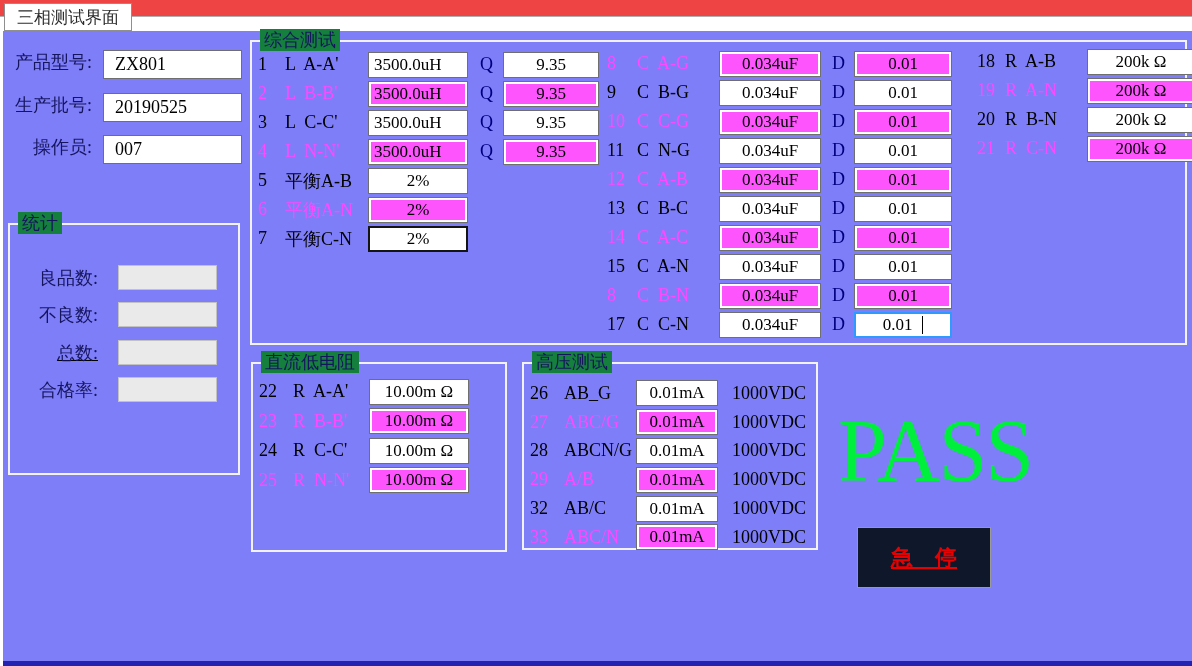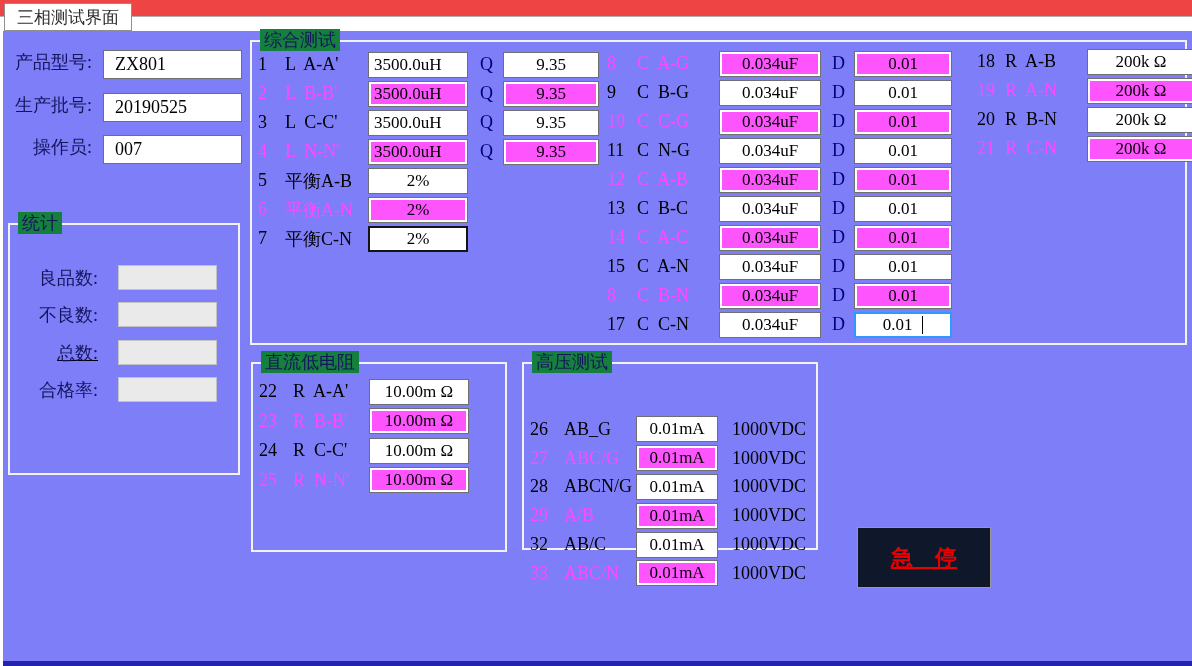--- a/index.html
+++ b/index.html
@@ -30,21 +30,21 @@
   #dc   {left:251px;top:331px;width:256px;height:190px;}
   #hv   {left:522px;top:331px;width:296px;height:188px;}
   
   .srow{position:absolute;left:8px;display:flex;align-items:center;height:25px;}
   .slabel{width:80px;text-align:right;font-size:18px;color:#15155e;}
   .sbox{margin-left:20px;width:99px;height:25px;background:#eaeaea;border:1px solid #c2c2c2;
         box-sizing:border-box;}
   
   .rows{position:absolute;}
   #c1{left:6px;top:8px;} #c2{left:355px;top:7px;} #c3{left:725px;top:5px;}
-  #dcrows{left:6px;top:13px;} #hvrows{left:6px;top:15px;margin-top:36px;}
+  #dcrows{left:6px;top:13px;} #hvrows{left:6px;top:15px;}
   .crow{display:flex;align-items:center;height:29px;}
   #dcrows .crow{height:29.5px;} #hvrows .crow{height:28.8px;}
   .num,.rlabel{font-size:18px;color:#000;white-space:pre;}
   .num.hl,.rlabel.hl{color:#ff49ff;}
   .qd{font-size:18px;color:#00007e;}
   .vbox{box-sizing:border-box;height:26px;background:#fff;border:1px solid #6f6f6f;
         display:flex;align-items:center;justify-content:center;font-size:17px;color:#000;
         white-space:pre;}
   .vbox.left{justify-content:flex-start;padding-left:5px;}
   .vbox.hl{background:#fd54fd;box-shadow:inset 0 0 0 2px #fff;}
@@ -316,16 +316,17 @@
         </div>
         <div class="crow">
           <div class="num hl">33</div>
           <div class="rlabel hl">ABC/N</div>
           <div class="vbox vb-main hl">0.01mA</div>
           <div class="suffix">1000VDC</div>
         </div>
       </div>
   </div>
 
+  <div id="pass">PASS</div>
   <div id="stopbtn">急    停</div>
 
   <div id="bottom-strip"></div>
 </div>
 
 </body></html>

